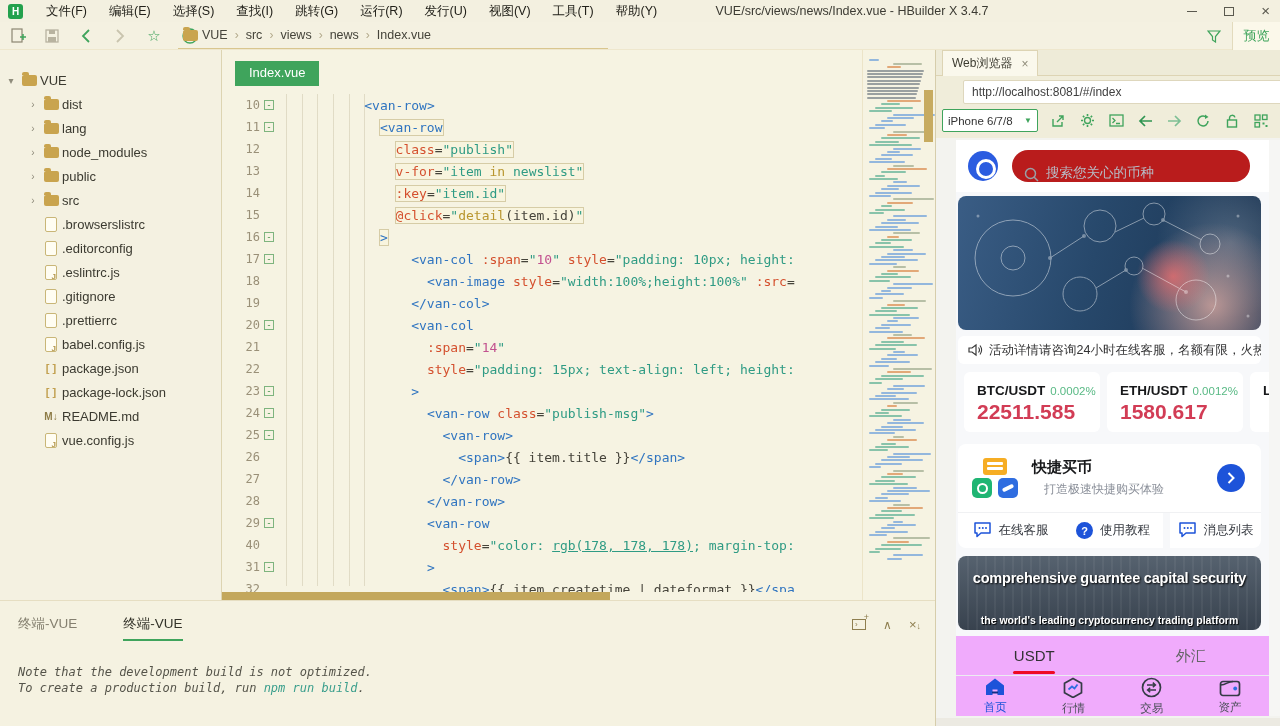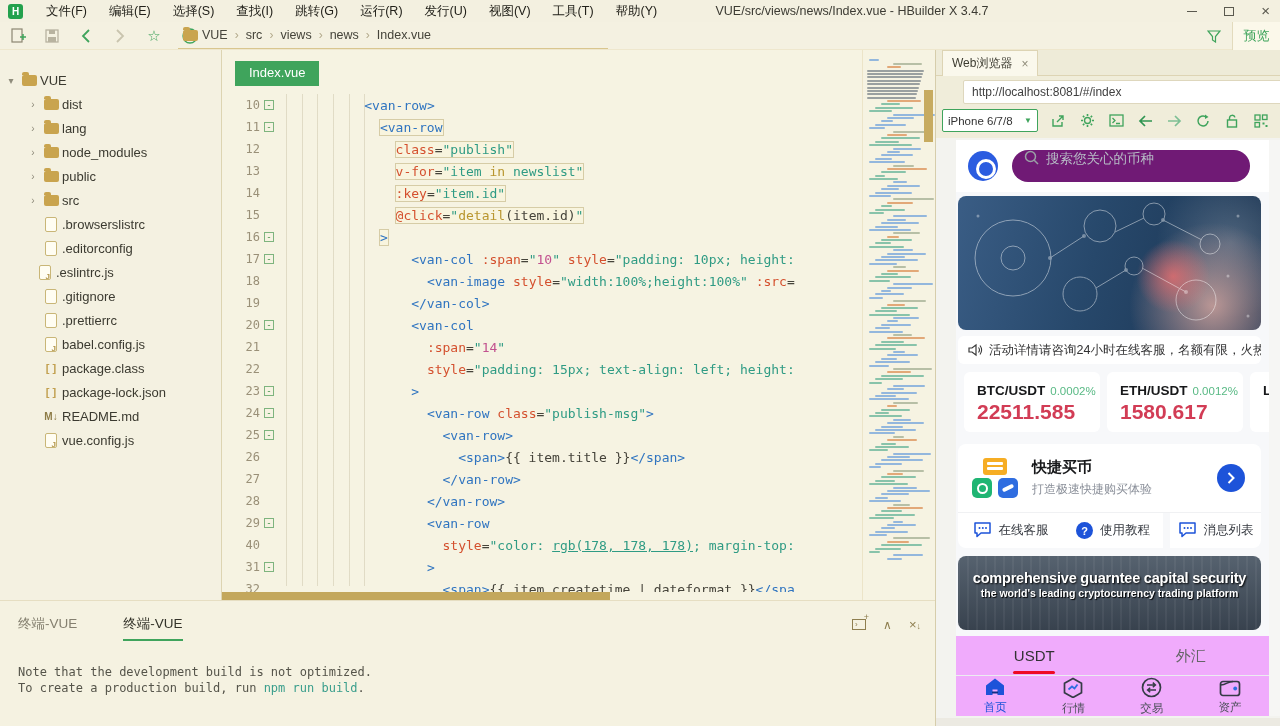--- a/index.html
+++ b/index.html
@@ -59,41 +59,41 @@
 
   
   #terminal { left:0; top:600px; width:935px; height:126px; background:#f5f2e1; border-top:1px solid #e6dec2; }
   .term-tab { font-size:13.5px; padding-bottom:6px; }
   #term-tabs { position:absolute; left:18px; top:14px; display:flex; gap:46px; }
   .term-tab.inactive { color:#858070; }
   .term-tab.active { color:#34332a; border-bottom:2px solid #3fa45c; }
   #term-icons { position:absolute; right:14px; top:16px; display:flex; gap:17px; align-items:center; color:#8f7f50; }
   .term-console { width:14px; height:11px; border:1.2px solid #8f7f50; font-size:8px; line-height:9px; padding-left:2px; position:relative; }
   .term-console:after{ content:"+"; position:absolute; right:-4px; top:-7px; font-size:9px; }
-  #term-out { position:absolute; left:18px; top:64px; font-family:"DejaVu Sans Mono",monospace; font-size:12px; color:#55544a; line-height:15.5px; }
+  #term-out { position:absolute; left:18px; top:64px; font-family:"DejaVu Sans Mono",monospace; font-size:12px; color:#55544a; line-height:15.5px;font-style:italic; }
   #term-out .codetxt { color:#3a9e8c; }
 
   
   #browser { left:935px; top:50px; width:345px; height:676px; background:#f0edda; border-left:1px solid #d6cdab; }
   #btab-row { position:absolute; left:0; top:0; width:345px; height:26px; background:#eeebd8; border-bottom:1px solid #ddd4b4; }
   #btab { position:absolute; left:6px; top:0px; height:26px; background:#faf8ec; border:1px solid #ddd4b4; border-bottom:none; display:flex; align-items:center; padding:0 9px; font-size:12px; color:#3c3b30; gap:9px; }
   #btab .x { color:#8f8c7a; font-size:12px; }
   #burl { position:absolute; left:6px; top:30px; width:333px; height:24px; background:#fff; border:1px solid #ded7bd; border-radius:2px; font-size:12px; color:#404040; display:flex; align-items:center; padding-left:8px;margin-left:21px; }
   #bdevice { position:absolute; left:6px; top:59px; width:96px; height:23px; background:#fff; border:1px solid #3fa45c; border-radius:2px; font-size:11.5px; color:#333; display:flex; align-items:center; padding:0 5px; justify-content:space-between; }
   #bdevice .caret { color:#3fa45c; font-size:8px; }
   #bicons { position:absolute; left:114px; top:59px; height:23px; display:flex; align-items:center; gap:13px; }
   .bic { width:16px; height:16px; display:flex; align-items:center; justify-content:center; }
 
   
   #phone { position:absolute; left:0; top:88px; width:345px; bottom:0; background:#f3f3ef; }
   #screen { position:absolute; left:20px; top:2px; width:313px; height:576px; background:#f7f8fa; }
   #p-header { position:absolute; left:0; top:0; width:313px; height:52px; background:#fff; display:flex; align-items:center; }
   #p-logo { width:30px; height:30px; border-radius:50%; background:#2b5ce0; margin-left:12px; position:relative; flex:none; }
   #p-logo:after { content:""; position:absolute; left:8px; top:8px; width:14px; height:14px; border-radius:50%; border:3.5px solid #fff; }
-  #p-search { margin-left:14px; width:238px; height:32px; border-radius:16px; background:#701a75; display:flex; align-items:flex-start; color:#b7bcc6; font-size:13.5px; gap:7px; padding-left:12px; }
+  #p-search { margin-left:14px; width:238px; height:32px; border-radius:16px; background:#b91c1c; display:flex; align-items:flex-end; color:#b7bcc6; font-size:13.5px; gap:7px; padding-left:12px; }
   #p-hero { position:absolute; left:2px; top:56px; width:303px; height:134px; border-radius:8px; overflow:hidden;
     background:
       radial-gradient(circle at 71% 60%, rgba(242,110,110,0.75), rgba(242,110,110,0) 16%),
       radial-gradient(circle at 84% 82%, rgba(236,180,168,0.75), rgba(236,180,168,0) 30%),
       radial-gradient(circle at 90% 35%, rgba(255,255,255,0.22), transparent 26%),
       linear-gradient(105deg,#3a5d85 0%,#27486b 45%,#1a3350 100%); }
   #p-notice { position:absolute; left:2px; top:196px; width:303px; height:28px; background:#fff; border-radius:6px; display:flex; align-items:center; gap:6px; padding-left:10px; font-size:12.5px; color:#323233; overflow:hidden; white-space:nowrap; }
   #p-cards { position:absolute; left:0; top:232px; width:500px; height:60px; }
   .tcard { position:absolute; top:0; width:136px; height:60px; background:#fff; border-radius:6px; padding:9px 0 0 13px; white-space:nowrap; overflow:hidden; }
   .tcard .pair { font-size:13.5px; font-weight:bold; color:#17181a; }
@@ -103,32 +103,32 @@
   #qb-top { position:absolute; left:0; top:0; width:303px; height:68px; display:flex; align-items:center; }
   #qb-cluster { width:46px; height:40px; position:relative; margin-left:14px; flex:none; }
   #qb-cluster .c1 { position:absolute; left:11px; top:0; width:24px; height:17px; background:#f6ad24; border-radius:3px; }
   #qb-cluster .c1:after { content:""; position:absolute; left:4px; top:4px; width:16px; height:3px; background:#fff; border-radius:1px; box-shadow:0 5px 0 #fff; }
   #qb-cluster .c2 { position:absolute; left:0; bottom:0; width:20px; height:20px; background:#1fb573; border-radius:5px; }
   #qb-cluster .c2:after { content:""; position:absolute; left:5px; top:5px; width:7px; height:7px; border:2.4px solid #fff; border-radius:50%; }
   #qb-cluster .c3 { position:absolute; right:0; bottom:0; width:20px; height:20px; background:#2f6de0; border-radius:5px; }
   #qb-cluster .c3:after { content:""; position:absolute; left:4px; top:8px; width:12px; height:4px; background:#fff; border-radius:2px; transform:rotate(-25deg); }
   #qb-text { margin-left:14px; }
   #qb-title { font-size:15px; font-weight:bold; color:#17181a; }
-  #qb-sub { font-size:12px; color:#8a8f99; margin-top:4px; }
+  #qb-sub { font-size:12px; color:#8a8f99; margin-top:4px;margin-left:12px; }
   #qb-arrow { position:absolute; right:16px; top:20px; width:28px; height:28px; border-radius:50%; background:#1d53d9; display:flex; align-items:center; justify-content:center; }
   #qb-links { position:absolute; left:0; top:68px; width:303px; height:36px; border-top:1px solid #f0f1f3; display:flex; align-items:center; }
   .qlink { display:flex; align-items:center; gap:7px; font-size:12.5px; color:#34383f; justify-content:center; }
   .qlink.l1{width:105px;} .qlink.l2{width:100px;} 
   #qgap { width:7px; height:36px; background:#f7f8fa; }
   .qlink.l3{flex:1;}
   .qmark { width:17px; height:17px; border-radius:50%; background:#1d53d9; color:#fff; font-size:11px; font-weight:bold; display:flex; align-items:center; justify-content:center; }
   #p-banner2 { position:absolute; left:2px; top:416px; width:303px; height:74px; border-radius:8px; overflow:hidden; color:#fff; text-align:center;
     background: repeating-linear-gradient(90deg, rgba(255,255,255,0.05) 0 2px, transparent 2px 9px), linear-gradient(180deg,#56626f,#38424e); }
   #p-banner2 .b1 { font-size:14.5px; font-weight:800; letter-spacing:-0.2px; margin-top:14px; text-shadow:1px 1px 2px #000; white-space:nowrap; }
-  #p-banner2 .b2 { font-size:10.5px; font-weight:800; margin-top:1px; text-shadow:1px 1px 1px #000; }
+  #p-banner2 .b2 { font-size:10.5px; font-weight:800; margin-top:28px; text-shadow:1px 1px 1px #000; }
   #p-tabsec { position:absolute; left:0; top:496px; width:313px; height:80px; background:#f0abfc; }
   #p-tabs { position:absolute; left:0; top:0; width:313px; height:40px; display:flex; border-bottom:1px solid #ebedf0; }
   .ptab { width:50%; text-align:center; line-height:40px; font-size:15px; position:relative; }
   .ptab.on { color:#323233; font-weight:500; }
   .ptab.off { color:#646566; }
   .ptab.on:after { content:""; position:absolute; left:50%; margin-left:-21px; bottom:1px; width:42px; height:3px; background:#ee0a24; border-radius:2px; }
   #p-nav { position:absolute; left:0; top:40px; width:313px; height:40px; display:flex; }
   .nav-item { flex:1; display:flex; flex-direction:column; align-items:center; justify-content:center; gap:1px; font-size:11.5px; color:#4a4f58; }
   .nav-item.on { color:#1d53d9; }
   #p-rightstrip { position:absolute; left:333px; top:2px; width:12px; height:576px; background:#f6f6f4; }
@@ -266,21 +266,21 @@
         </span>
         <span>.browserslistrc</span>
       </div>
       <div class="tree-row" style="padding-left: 26px;">
         <span class="tree-caret"></span>
         <span class="tree-ic">
           <span class="ic-file"></span>
         </span>
         <span>.editorconfig</span>
       </div>
-      <div class="tree-row" style="padding-left: 20px;">
+      <div class="tree-row" style="padding-left: 26px;">
         <span class="tree-caret"></span>
         <span class="tree-ic">
           <span class="ic-file js"></span>
         </span>
         <span>.eslintrc.js</span>
       </div>
       <div class="tree-row" style="padding-left: 26px;">
         <span class="tree-caret"></span>
         <span class="tree-ic">
           <span class="ic-file"></span>
@@ -299,21 +299,21 @@
         <span class="tree-ic">
           <span class="ic-file js"></span>
         </span>
         <span>babel.config.js</span>
       </div>
       <div class="tree-row" style="padding-left: 26px;">
         <span class="tree-caret"></span>
         <span class="tree-ic">
           <span class="ic-json">[ ]</span>
         </span>
-        <span>package.class</span>
+        <span>package.json</span>
       </div>
       <div class="tree-row" style="padding-left: 26px;">
         <span class="tree-caret"></span>
         <span class="tree-ic">
           <span class="ic-json">[ ]</span>
         </span>
         <span>package-lock.json</span>
       </div>
       <div class="tree-row" style="padding-left: 26px;">
         <span class="tree-caret"></span>

